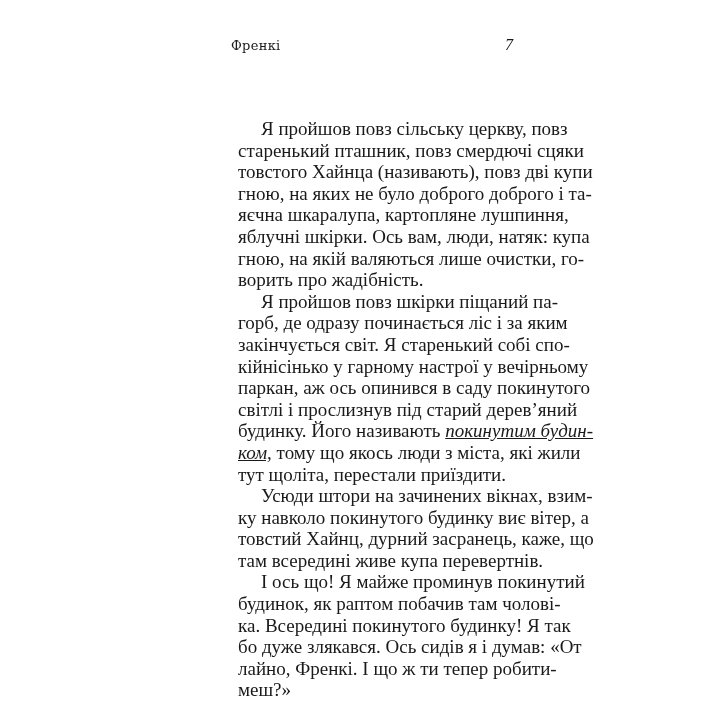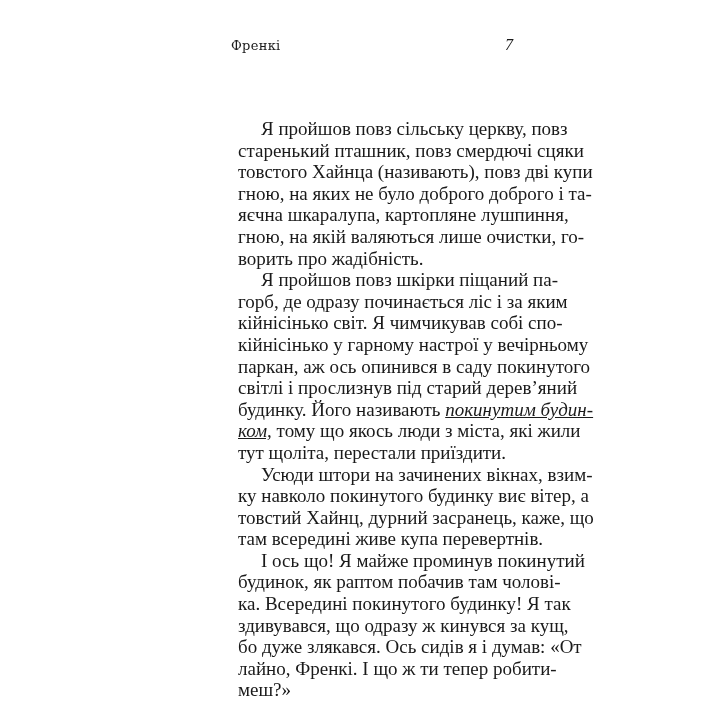--- a/index.html
+++ b/index.html
@@ -26,46 +26,46 @@
     <span class="page-number">7</span>
   </div>
 
   <div class="body-text">
     <div class="para">
       <span class="line first">Я пройшов повз сільську церкву, повз</span>
       <span class="line">старенький пташник, повз смердючі сцяки</span>
       <span class="line">товстого Хайнца (називають), повз дві купи</span>
       <span class="line">гною, на яких не було доброго доброго і та-</span>
       <span class="line">яєчна шкаралупа, картопляне лушпиння,</span>
+      <span class="line">яблучні шкірки. Ось вам, люди, натяк: купа</span>
       <span class="line">гною, на якій валяються лише очистки, го-</span>
       <span class="line last">ворить про жадібність.</span>
     </div>
 
     <div class="para">
       <span class="line first">Я пройшов повз шкірки піщаний па-</span>
       <span class="line">горб, де одразу починається ліс і за яким</span>
-      <span class="line">кійнісінько світ. Я чимчикував собі спо-</span>
+      <span class="line">закінчується світ. Я старенький собі спо-</span>
       <span class="line">кійнісінько у гарному настрої у вечірньому</span>
       <span class="line">паркан, аж ось опинився в саду покинутого</span>
       <span class="line">світлі і прослизнув під старий дерев’яний</span>
       <span class="line"><span>будинку. Його називають </span><em>покинутим будин-</em></span>
       <span class="line"><em>ком,</em><span> тому що якось люди з міста, які жили</span></span>
       <span class="line last">тут щоліта, перестали приїздити.</span>
     </div>
 
     <div class="para">
       <span class="line first">Усюди штори на зачинених вікнах, взим-</span>
       <span class="line">ку навколо покинутого будинку виє вітер, а</span>
       <span class="line">товстий Хайнц, дурний засранець, каже, що</span>
       <span class="line last">там всередині живе купа перевертнів.</span>
     </div>
 
     <div class="para">
       <span class="line first">І ось що! Я майже проминув покинутий</span>
       <span class="line">будинок, як раптом побачив там чолові-</span>
       <span class="line">ка. Всередині покинутого будинку! Я так</span>
-      <span class="line">здивувався, що одразу ж кинувся за кущ,</span>
       <span class="line">бо дуже злякався. Ось сидів я і думав: «От</span>
       <span class="line">лайно, Френкі. І що ж ти тепер робити-</span>
       <span class="line last">меш?»</span>
     </div>
   </div>
 </div>
 
 </body></html>

